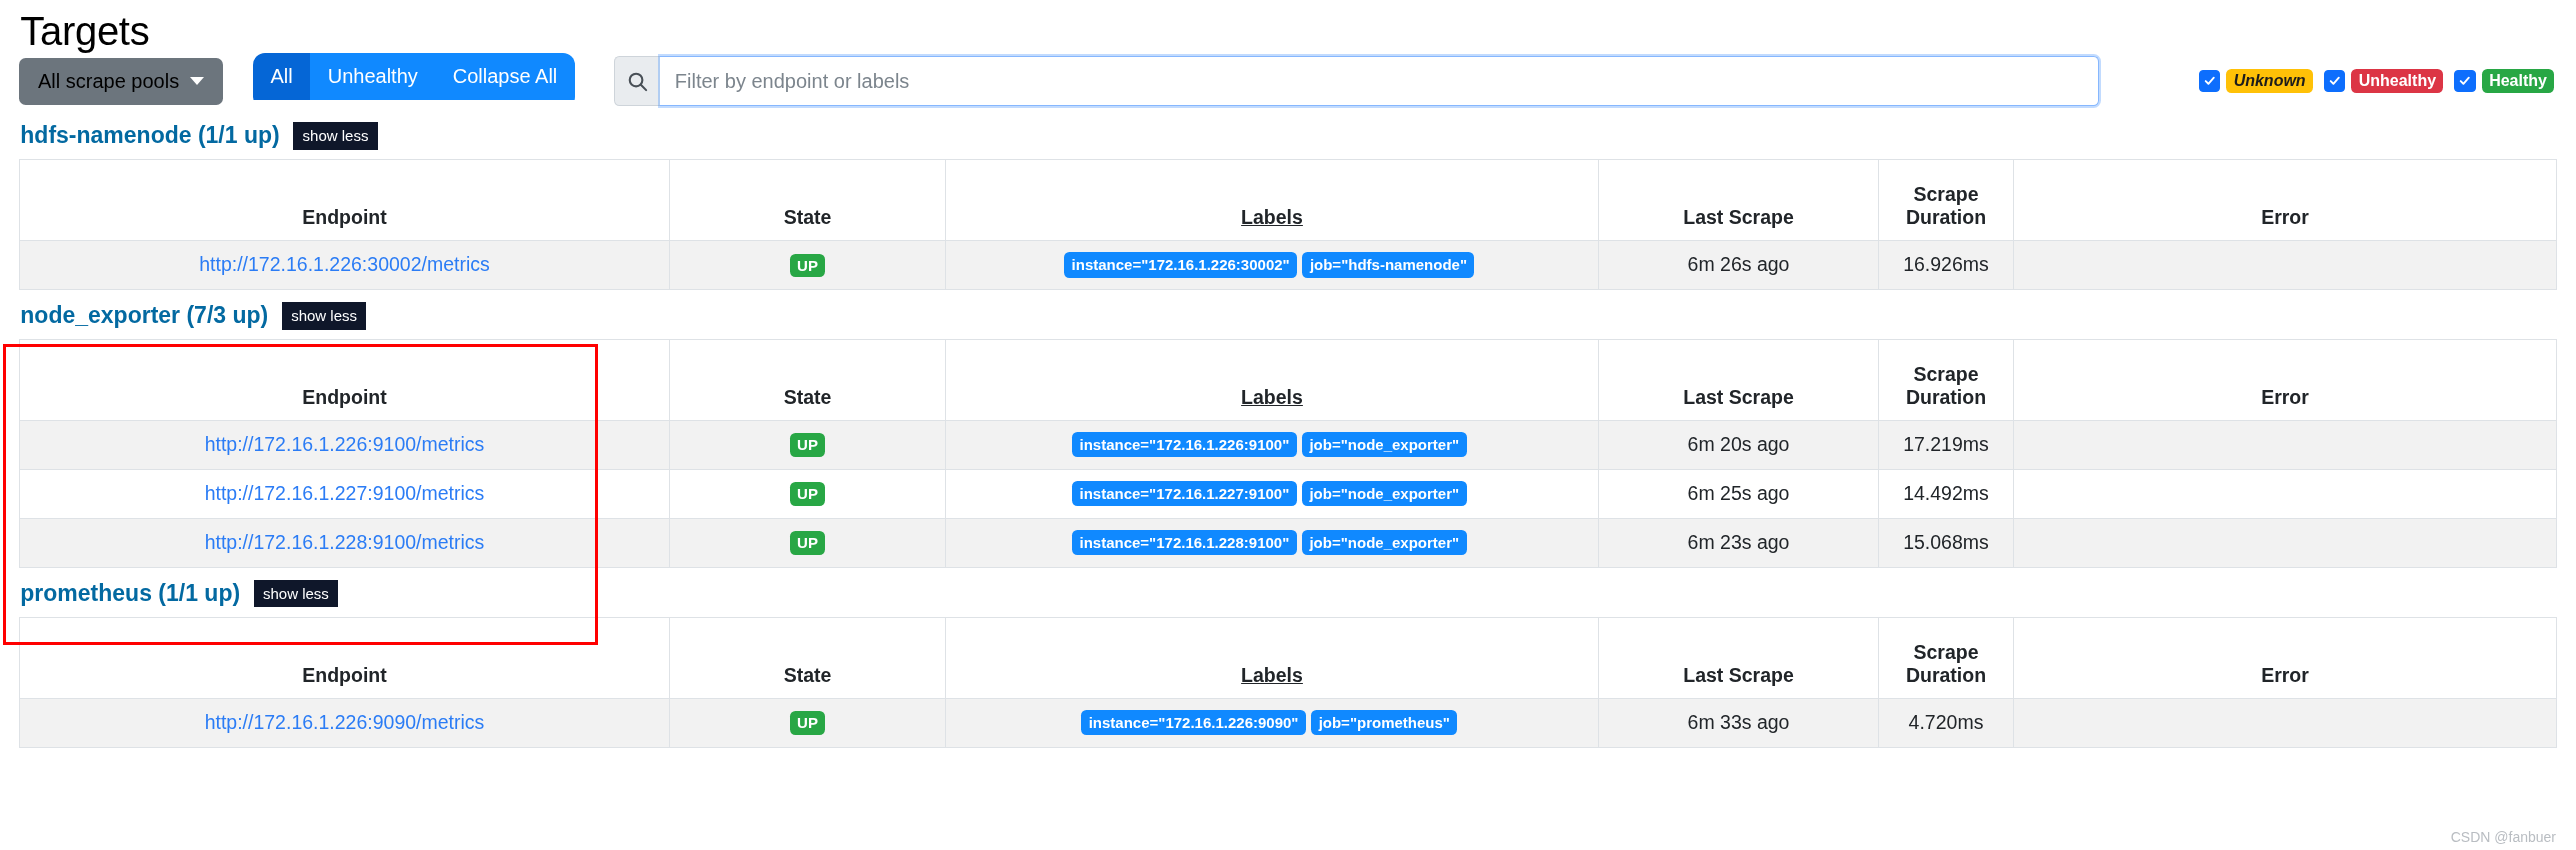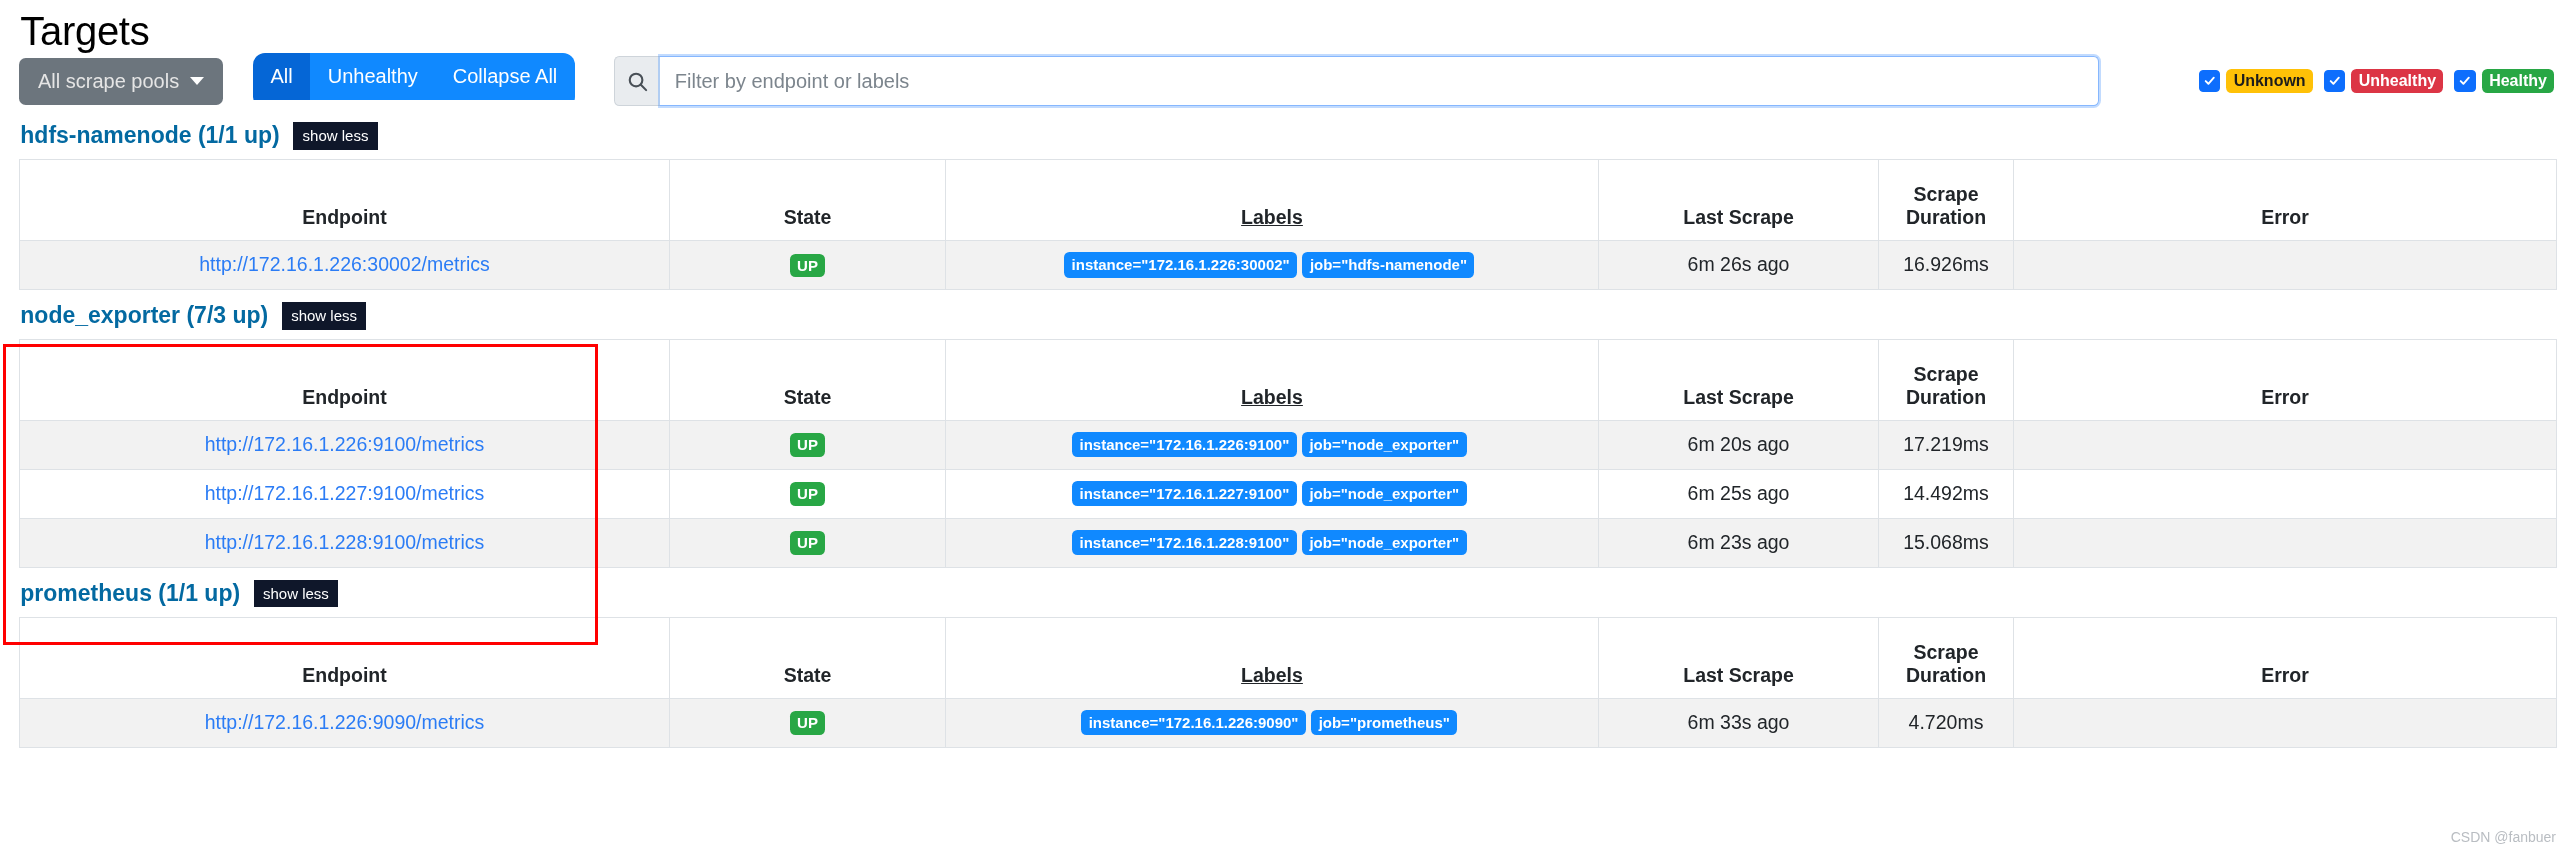--- a/index.html
+++ b/index.html
@@ -40,21 +40,21 @@
   
   .toolbar {
     display: flex;
     align-items: center;
     height: 58px;
     gap: 0;
   }
 
   .pool-dropdown {
     background: #6c757d;
-    color: #e5e5e5;
+    color: #000000;
     border: none;
     border-radius: 6.7px;
     height: 47px;
     padding: 0 19px;
     font-size: 20px;
     font-family: "Liberation Sans", sans-serif;
     display: flex;
     align-items: center;
     gap: 10.8px;
     cursor: pointer;
@@ -130,21 +130,21 @@
     margin-left: auto;
     gap: 0;
     padding-right: 2.7px;
   }
   .status-item {
     display: flex;
     align-items: center;
     gap: 6px;
     margin-left: 10.8px;
   }
-  .status-item:first-child { margin-left: 0; }
+  .status-item:first-child { margin-left: 0; font-style: italic; }
   .chk {
     width: 21.5px;
     height: 21.5px;
     border-radius: 4px;
     background: #0d6efd;
     border: 1.3px solid #0d6efd;
     display: flex;
     align-items: center;
     justify-content: center;
     box-sizing: border-box;

